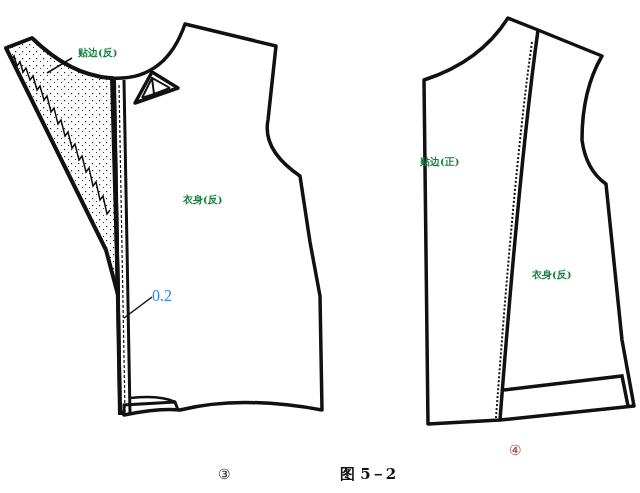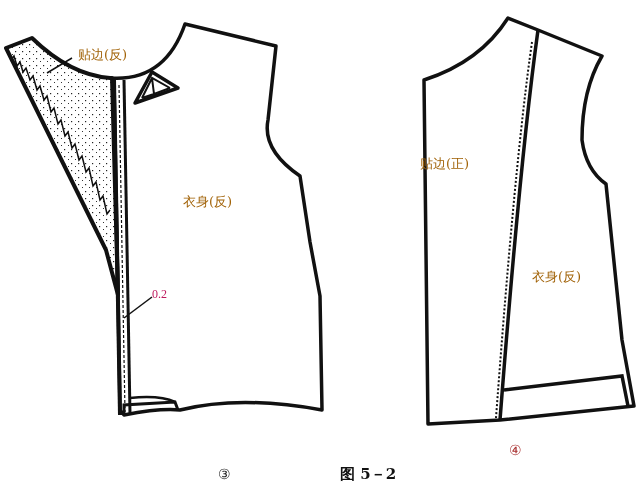--- a/index.html
+++ b/index.html
@@ -1,19 +1,19 @@
 <!DOCTYPE html>
 <html><head>
 <meta charset="utf-8">
 <style>
   html, body { margin: 0; padding: 0; background: #ffffff; }
   body { width: 640px; height: 493px; position: relative; overflow: hidden; font-family: "DejaVu Serif", "Liberation Serif", serif; }
   svg { position: absolute; left: 0; top: 0; }
-  .lbl { position: absolute; font-size: 13px; color: #a16207; white-space: nowrap; font-weight: normal; line-height: 1; }
-  .num { position: absolute; font-size: 12px; color: #be185d; font-family: "Liberation Serif", serif; line-height: 1; }
+  .lbl { position: absolute; font-size: 10px; color: #15803d; white-space: nowrap; font-weight: bold; line-height: 1; }
+  .num { position: absolute; font-size: 16px; color: #3b82f6; font-family: "Liberation Serif", serif; line-height: 1; }
   .caption { position: absolute; font-size: 15px; color: #111; font-weight: bold; line-height: 1; }
   .circ { position: absolute; font-size: 14px; color: #222; line-height: 1; }
 </style>
 </head>
 <body>
 
 <svg width="640" height="493" viewBox="0 0 640 493">
   <defs>
     <pattern id="dots" width="7" height="7" patternUnits="userSpaceOnUse">
       <rect x="1" y="2" width="1.2" height="1.2" fill="#222"></rect>

